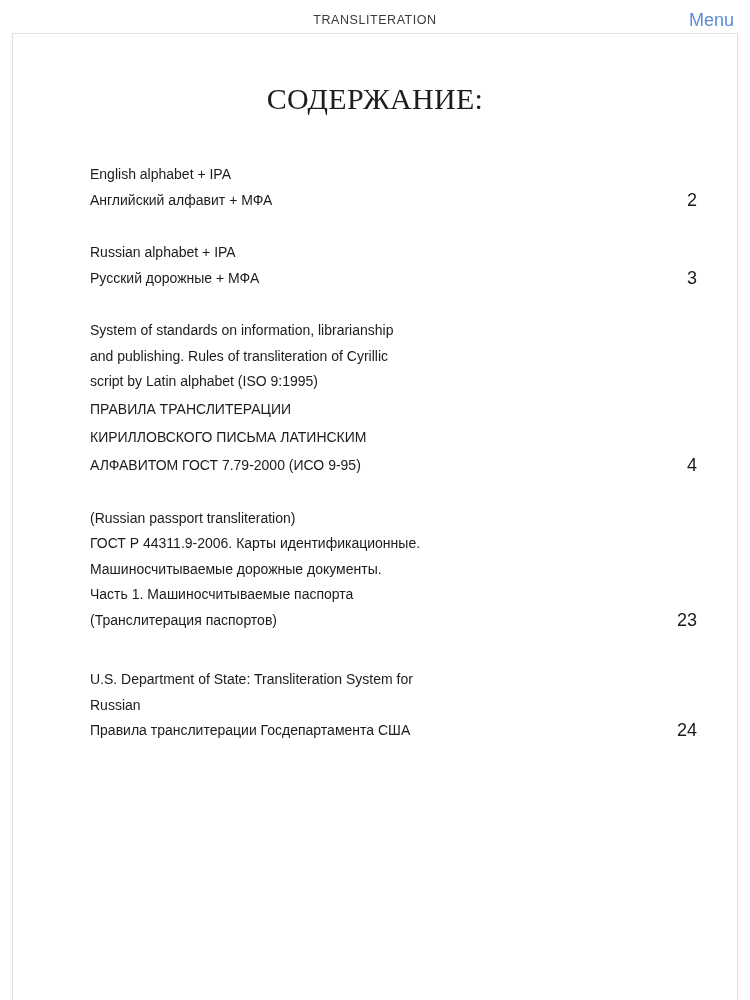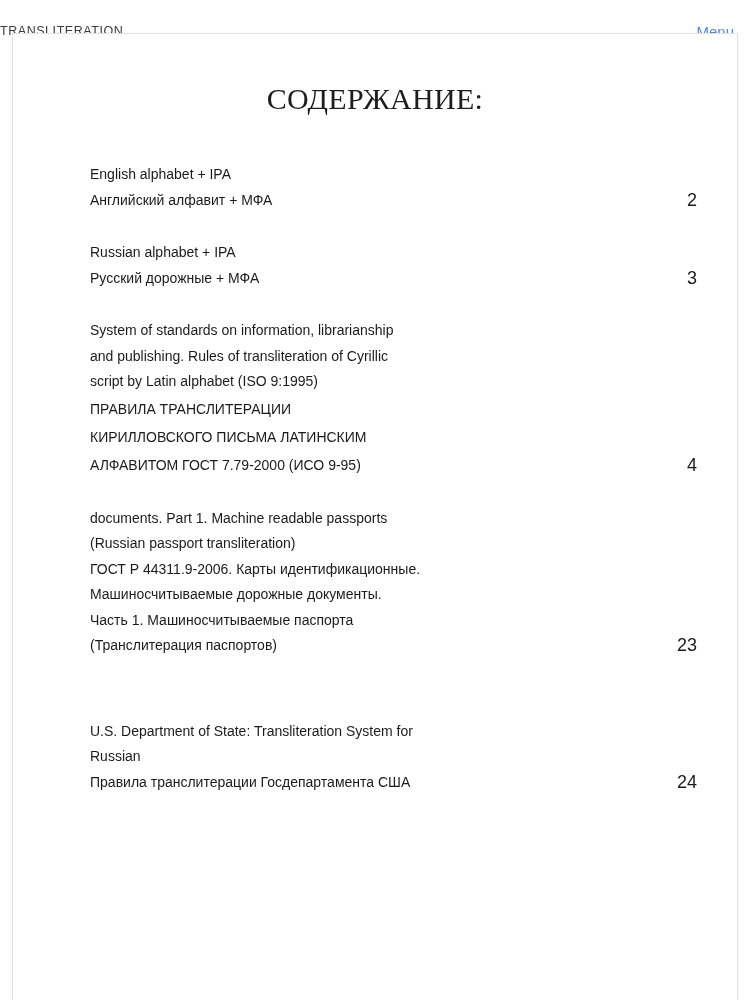--- a/index.html
+++ b/index.html
@@ -11,41 +11,42 @@
     height: 1000px;
     background: #ffffff;
     font-family: "Liberation Sans", sans-serif;
     overflow: hidden;
     position: relative;
   }
 
   
   .appbar {
     position: absolute;
-    top: 15px; left: 0;
+    top: 4px; left: 0;
     width: 750px;
     height: 31px;
     background: #ffffff;
     display: flex;
     align-items: center;
+    justify-content: center;
     box-sizing: border-box;
   }
   .appbar-title {
     font-size: 12.5px;
     letter-spacing: 0.55px;
     color: #3b3b3b;
     font-family: "Liberation Sans", sans-serif;
     white-space: nowrap;
   }
   .appbar-menu {
     position: absolute;
     right: 16px;
     top: 50%;
     transform: translateY(-50%);
-    font-size: 15px;
+    font-size: 18px;
     color: #5a8cd6;
     cursor: pointer;
     font-family: "Liberation Sans", sans-serif;
   }
 
   
   .page-card {
     position: absolute;
     left: 12px;
     top: 33px;
@@ -83,21 +84,21 @@
   .toc {
     margin-top: 48px;
     padding-left: 77px;
     padding-right: 40px;
   }
   .toc-entry {
     position: relative;
     margin-bottom: 27px;
   }
   .toc-entry.spaced-before {
-    margin-top: 60px;
+    margin-top: 34px;
   }
   .toc-lines {
     width: 600px;
   }
   .toc-line {
     font-size: 14px;
     color: #1b1b1b;
     line-height: 25.5px;
     font-family: "Liberation Sans", sans-serif;
     white-space: pre;
@@ -155,21 +156,20 @@
           <div class="toc-line">and publishing. Rules of transliteration of Cyrillic</div>
           <div class="toc-line">script by Latin alphabet (ISO 9:1995)</div>
           <div class="toc-line cyr-caps">ПРАВИЛА ТРАНСЛИТЕРАЦИИ</div>
           <div class="toc-line cyr-caps">КИРИЛЛОВСКОГО ПИСЬМА ЛАТИНСКИМ</div>
           <div class="toc-line cyr-caps">АЛФАВИТОМ ГОСТ 7.79-2000 (ИСО 9-95)</div>
         </div>
         <div class="toc-page cyr-caps-page">4</div>
       </div>
       <div class="toc-entry">
         <div class="toc-lines">
-          <div class="toc-line">documents. Part 1. Machine readable passports</div>
           <div class="toc-line">(Russian passport transliteration)</div>
           <div class="toc-line">ГОСТ Р 44311.9-2006. Карты идентификационные.</div>
           <div class="toc-line">Машиносчитываемые дорожные документы.</div>
           <div class="toc-line">Часть 1. Машиносчитываемые паспорта</div>
           <div class="toc-line">(Транслитерация паспортов)</div>
         </div>
         <div class="toc-page">23</div>
       </div>
       <div class="toc-entry spaced-before">
         <div class="toc-lines">

